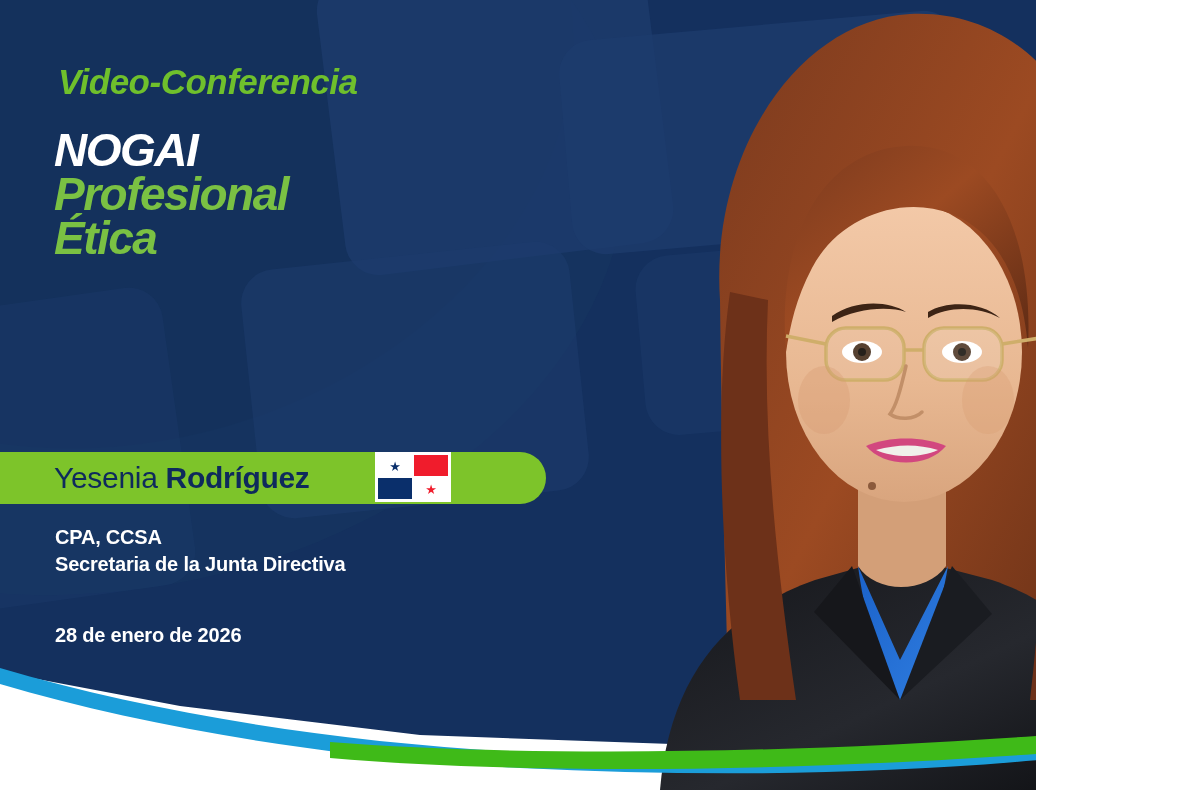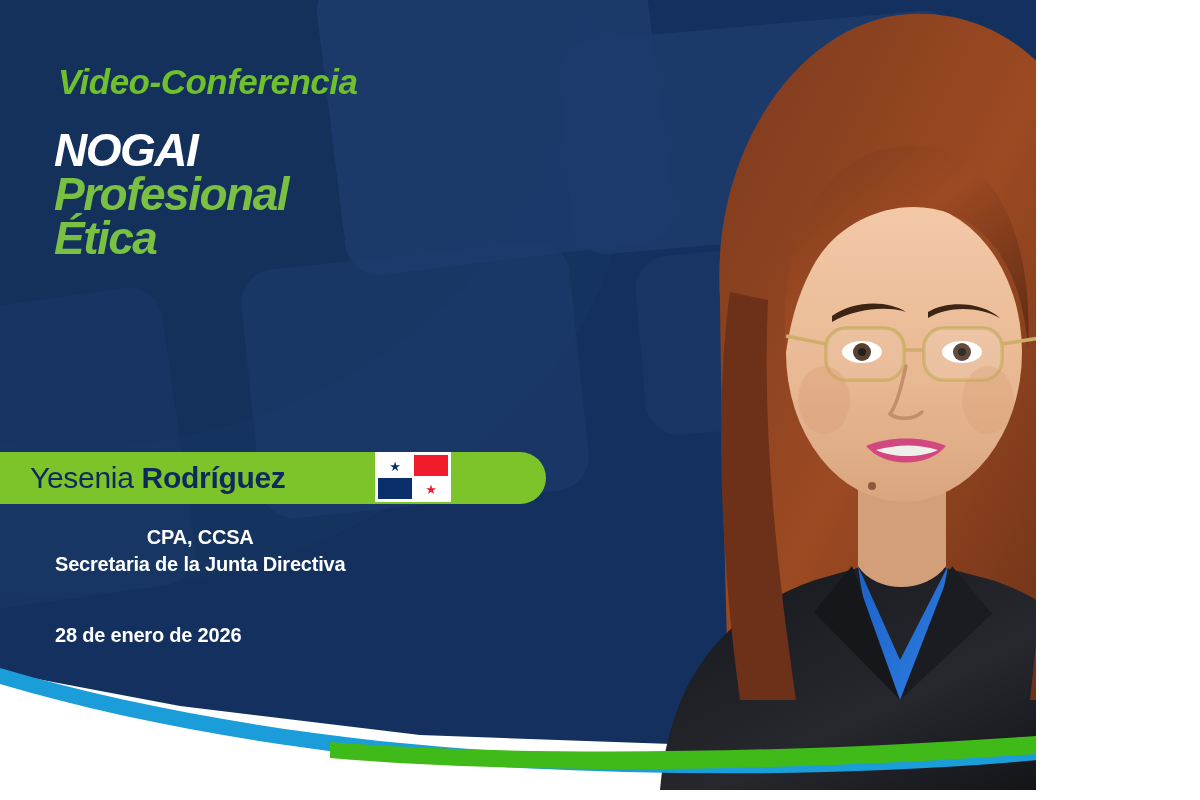--- a/index.html
+++ b/index.html
@@ -102,21 +102,21 @@
   .name-pill {
     position: absolute;
     left: -46px; top: 452px;
     width: 592px; height: 52px;
     background: #7dc42a;
     border-radius: 30px;
     display: flex;
     align-items: center;
   }
   .name-text {
-    margin-left: 76px;
+    margin-left: 100px;
     font-size: 30px;
     color: #0e2a5c;
     white-space: nowrap;
     letter-spacing: -0.3px;
   }
   .name-text .bold { font-weight: bold; }
 
   .pa-flag {
     position: absolute;
     left: 375px; top: 452px;
@@ -147,21 +147,21 @@
   .credentials {
     position: absolute;
     left: 55px; top: 524px;
     font-size: 20px;
     font-weight: bold;
     line-height: 1.33;
     color: #ffffff;
     white-space: nowrap;
     letter-spacing: -0.2px;
   }
-  .credentials span { display: block; text-align: center; }
+  .credentials span { display: block; }
 
   .event-date {
     position: absolute;
     left: 55px; top: 624px;
     font-size: 20px;
     font-weight: bold;
     color: #ffffff;
     letter-spacing: -0.2px;
     white-space: nowrap;
   }

